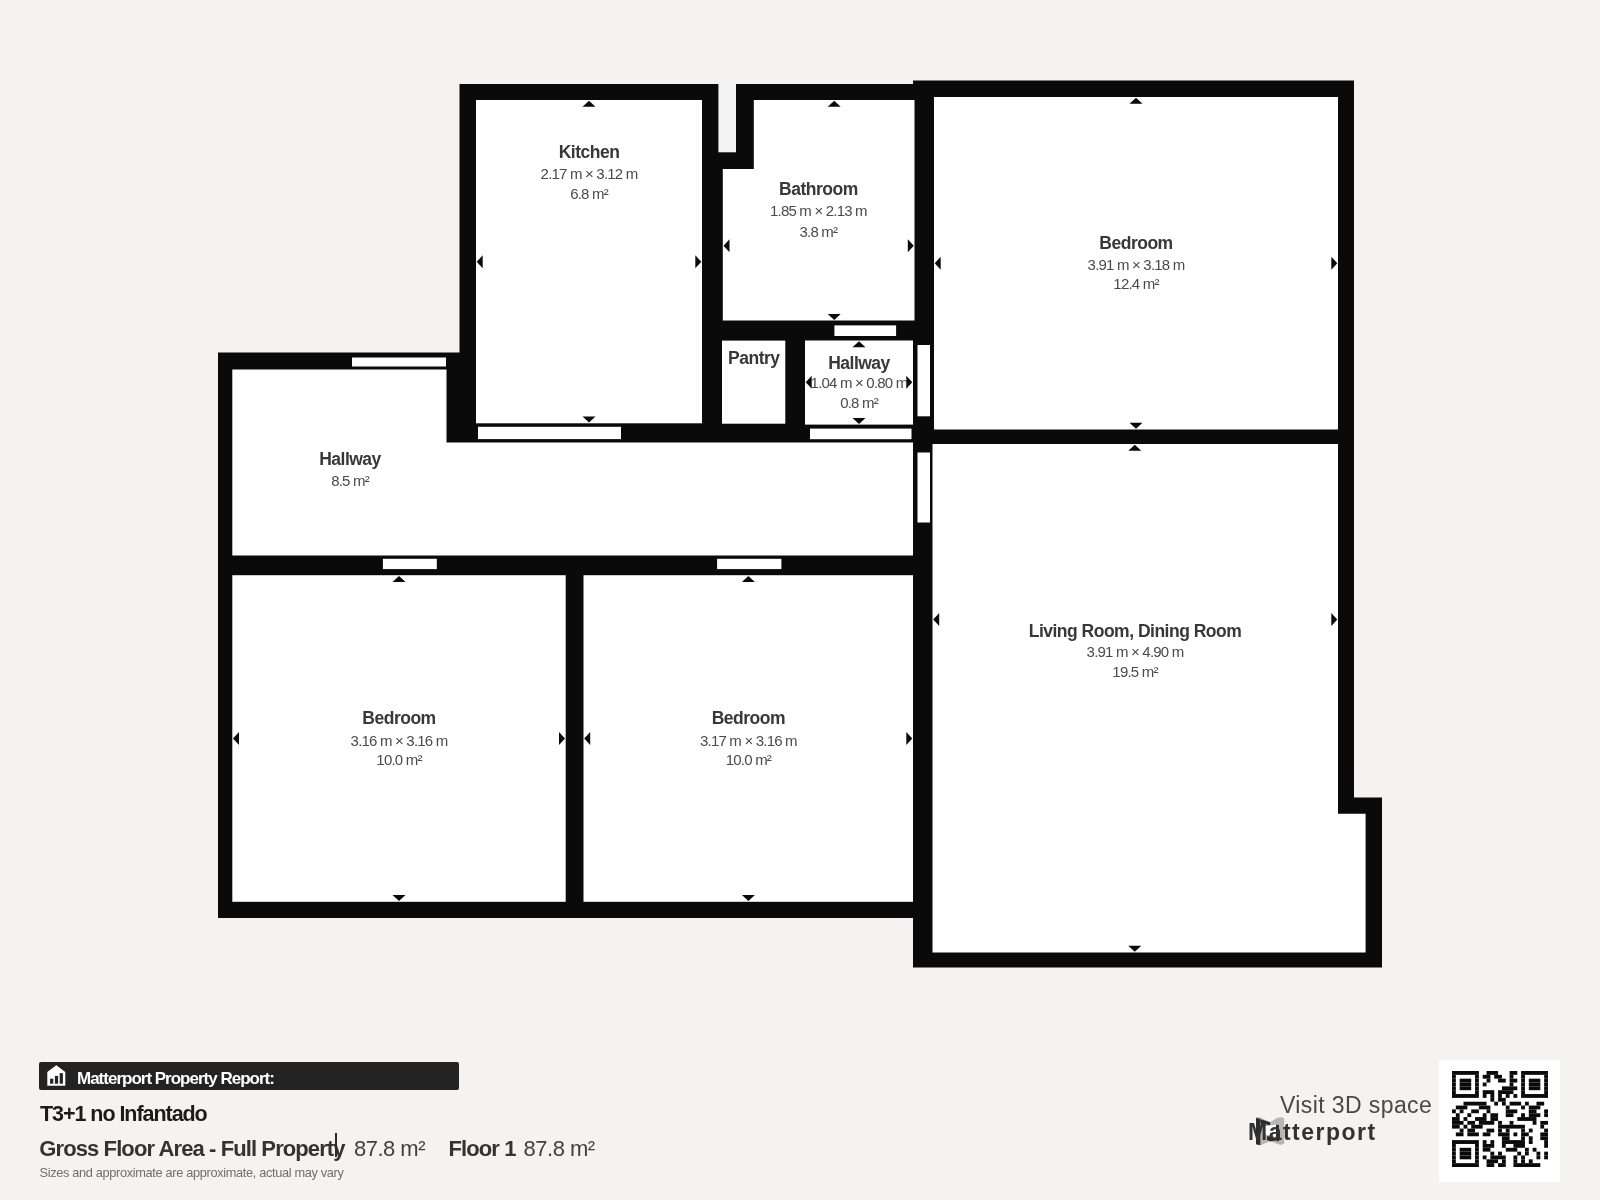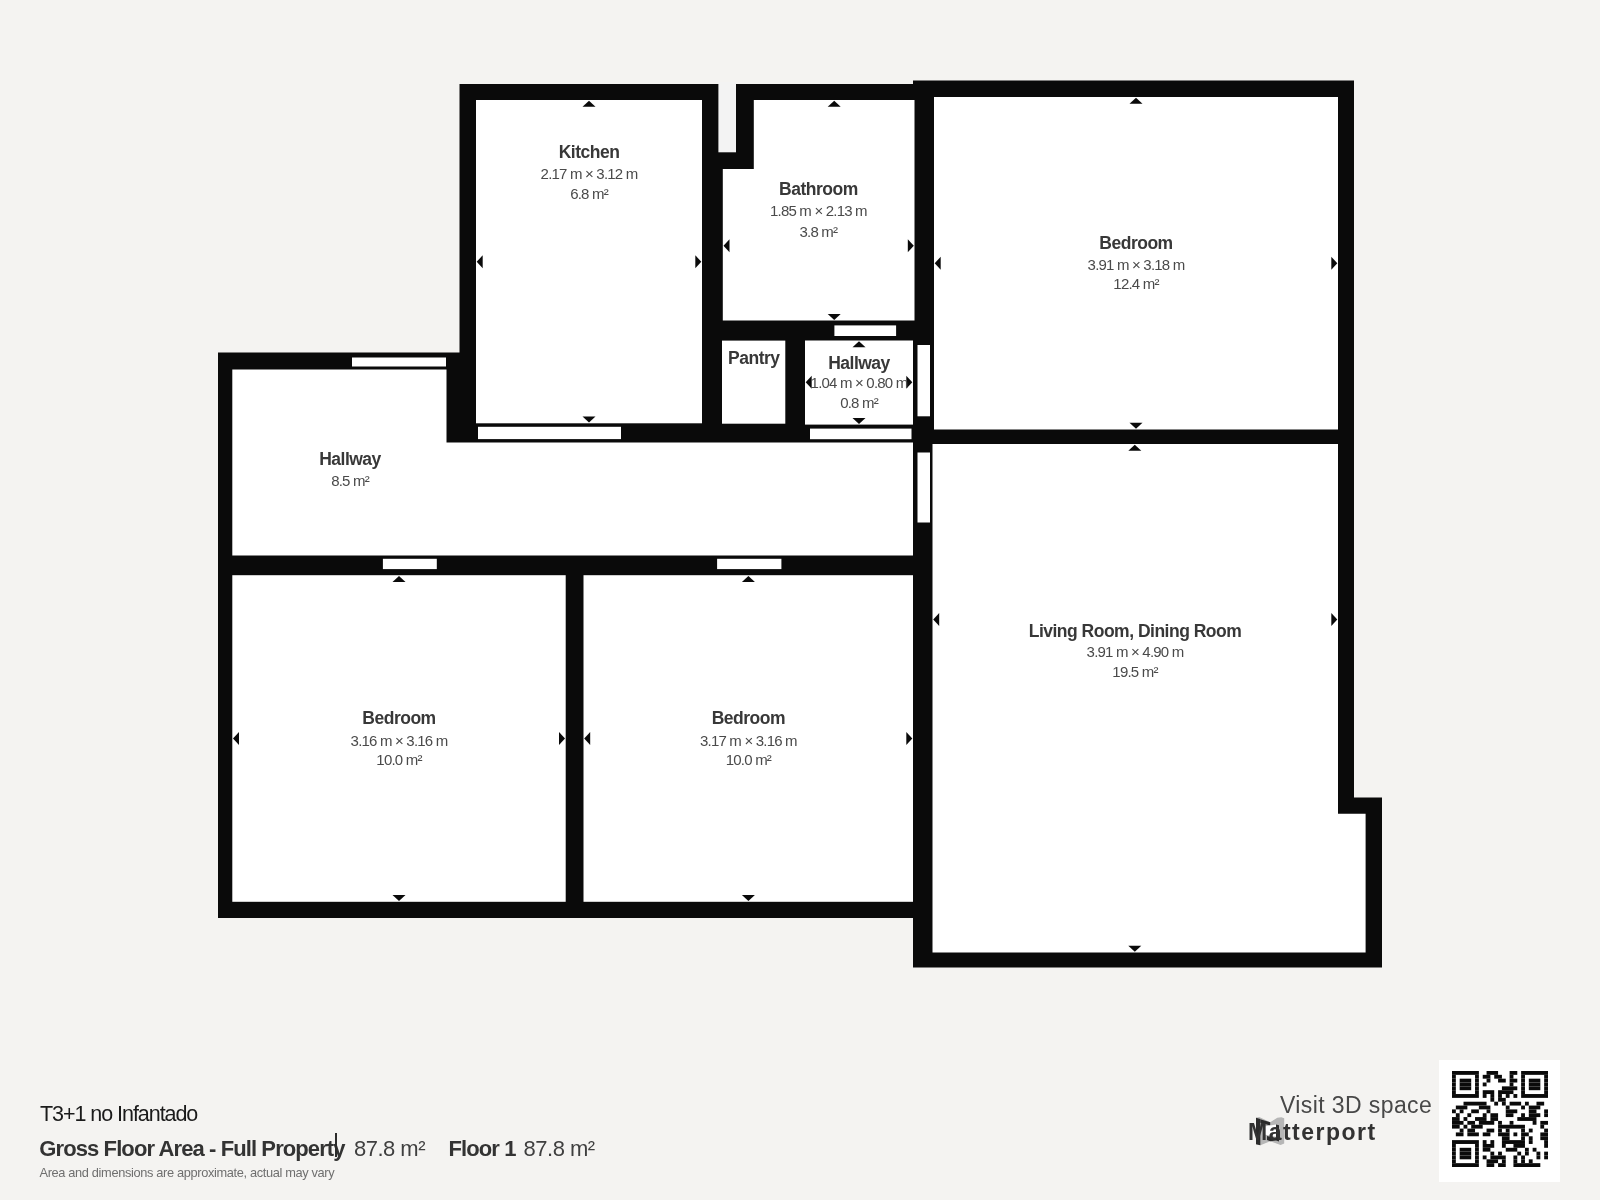--- a/index.html
+++ b/index.html
@@ -150,28 +150,38 @@
   </g>
 
   <g text-anchor="middle">
     <text x="1135" y="637" font-size="17.5" font-weight="bold" letter-spacing="-0.5" fill="#383838">Living Room, Dining Room</text>
     <text x="1135" y="657" font-size="15" letter-spacing="-0.8" fill="#4a4a4a">3.91 m × 4.90 m</text>
     <text x="1135" y="677" font-size="15" letter-spacing="-0.8" fill="#4a4a4a">19.5 m²</text>
   </g>
   </g>
 </svg>
 
-
-<div class="abs" style="left:40px;top:1101.5px;font-size:21.5px;font-weight:normal;color:#1b1b1b;letter-spacing:-1.05px;white-space:nowrap;">T3+1 no Infantado</div>
+<div class="abs" style="left:38.5px;top:1062px;width:420.5px;height:28px;background:#232323;border-radius:2px;">
+
+  <svg class="abs" style="left:8.3px;top:3px" width="19" height="21" viewBox="0 0 19 21">
+    <path d="M9.3,0.3 L18.3,6.9 L18.3,20.7 L0.3,20.7 L0.3,6.9 Z" fill="#ffffff"></path>
+    <rect x="3.1" y="13.7" width="3.2" height="5" fill="#232323"></rect>
+    <rect x="7.9" y="10.9" width="3.2" height="7.8" fill="#232323"></rect>
+    <rect x="12.7" y="8.1" width="3.2" height="10.6" fill="#232323"></rect>
+  </svg>
+  <div class="abs" style="left:38.5px;top:7px;font-size:17px;font-weight:bold;color:#ffffff;letter-spacing:-1px;white-space:nowrap;">Matterport Property Report:</div>
+</div>
+
+<div class="abs" style="left:40px;top:1101.5px;font-size:21.5px;font-weight:bold;color:#1b1b1b;letter-spacing:-1.05px;white-space:nowrap;">T3+1 no Infantado</div>
 
 <div class="abs" style="left:39.3px;top:1135.5px;font-size:22px;color:#3f3f3f;letter-spacing:-0.5px;white-space:nowrap;">
   <span style="font-weight:bold;letter-spacing:-0.9px;color:#333333;">Gross Floor Area - Full Property</span><span style="display:inline-block;width:9.3px;"></span>87.8 m²<span style="display:inline-block;width:23.5px;"></span><span style="font-weight:bold;letter-spacing:-0.9px;color:#333333;">Floor 1</span><span style="display:inline-block;width:8px;"></span>87.8 m²<span style="position:absolute;left:295.5px;top:-3px;width:2.5px;height:24px;background:#2b2b2b;"></span>
 </div>
 
-<div class="abs" style="left:39.5px;top:1164.5px;font-size:12.8px;color:#6f6f6f;letter-spacing:-0.35px;white-space:nowrap;">Area and dimensions are approximate, actual may vary</div>
+<div class="abs" style="left:39.5px;top:1164.5px;font-size:12.8px;color:#6f6f6f;letter-spacing:-0.35px;white-space:nowrap;">Sizes and approximate are approximate, actual may vary</div>
 
 <div class="abs" style="left:1280px;top:1091.5px;font-size:23px;color:#484848;letter-spacing:0.4px;white-space:nowrap;">Visit 3D space on</div>
 
 <svg class="abs" style="left:1255.6px;top:1116.5px" width="29" height="29" viewBox="0 0 29 29">
   <polygon points="0,0.7 3.2,0.1 14.2,5.2 21.3,0.8 25.3,0.3 28.2,1.3 28.2,26.6 24.6,28 14.2,24.2 4.4,28.2 0,27.2" fill="#b3b6b8"></polygon>
   <polygon points="0,0.7 4.3,1.9 4.3,28.2 0,27.2" fill="#2b2b2b"></polygon>
   <polygon points="4.3,2.2 14.2,5.2 14.2,8.6 4.3,5.7" fill="#2b2b2b"></polygon>
   <polygon points="8.4,9.4 20,7.4 20,19.8 8.4,17.6" fill="#ffffff"></polygon>
   <polygon points="20,7.4 23,8.2 23,24.6 20,23.4" fill="#2b2b2b"></polygon>
   <polygon points="11,19.1 20,21 20,23.4 14.2,24.2 11,23" fill="#2b2b2b"></polygon>

